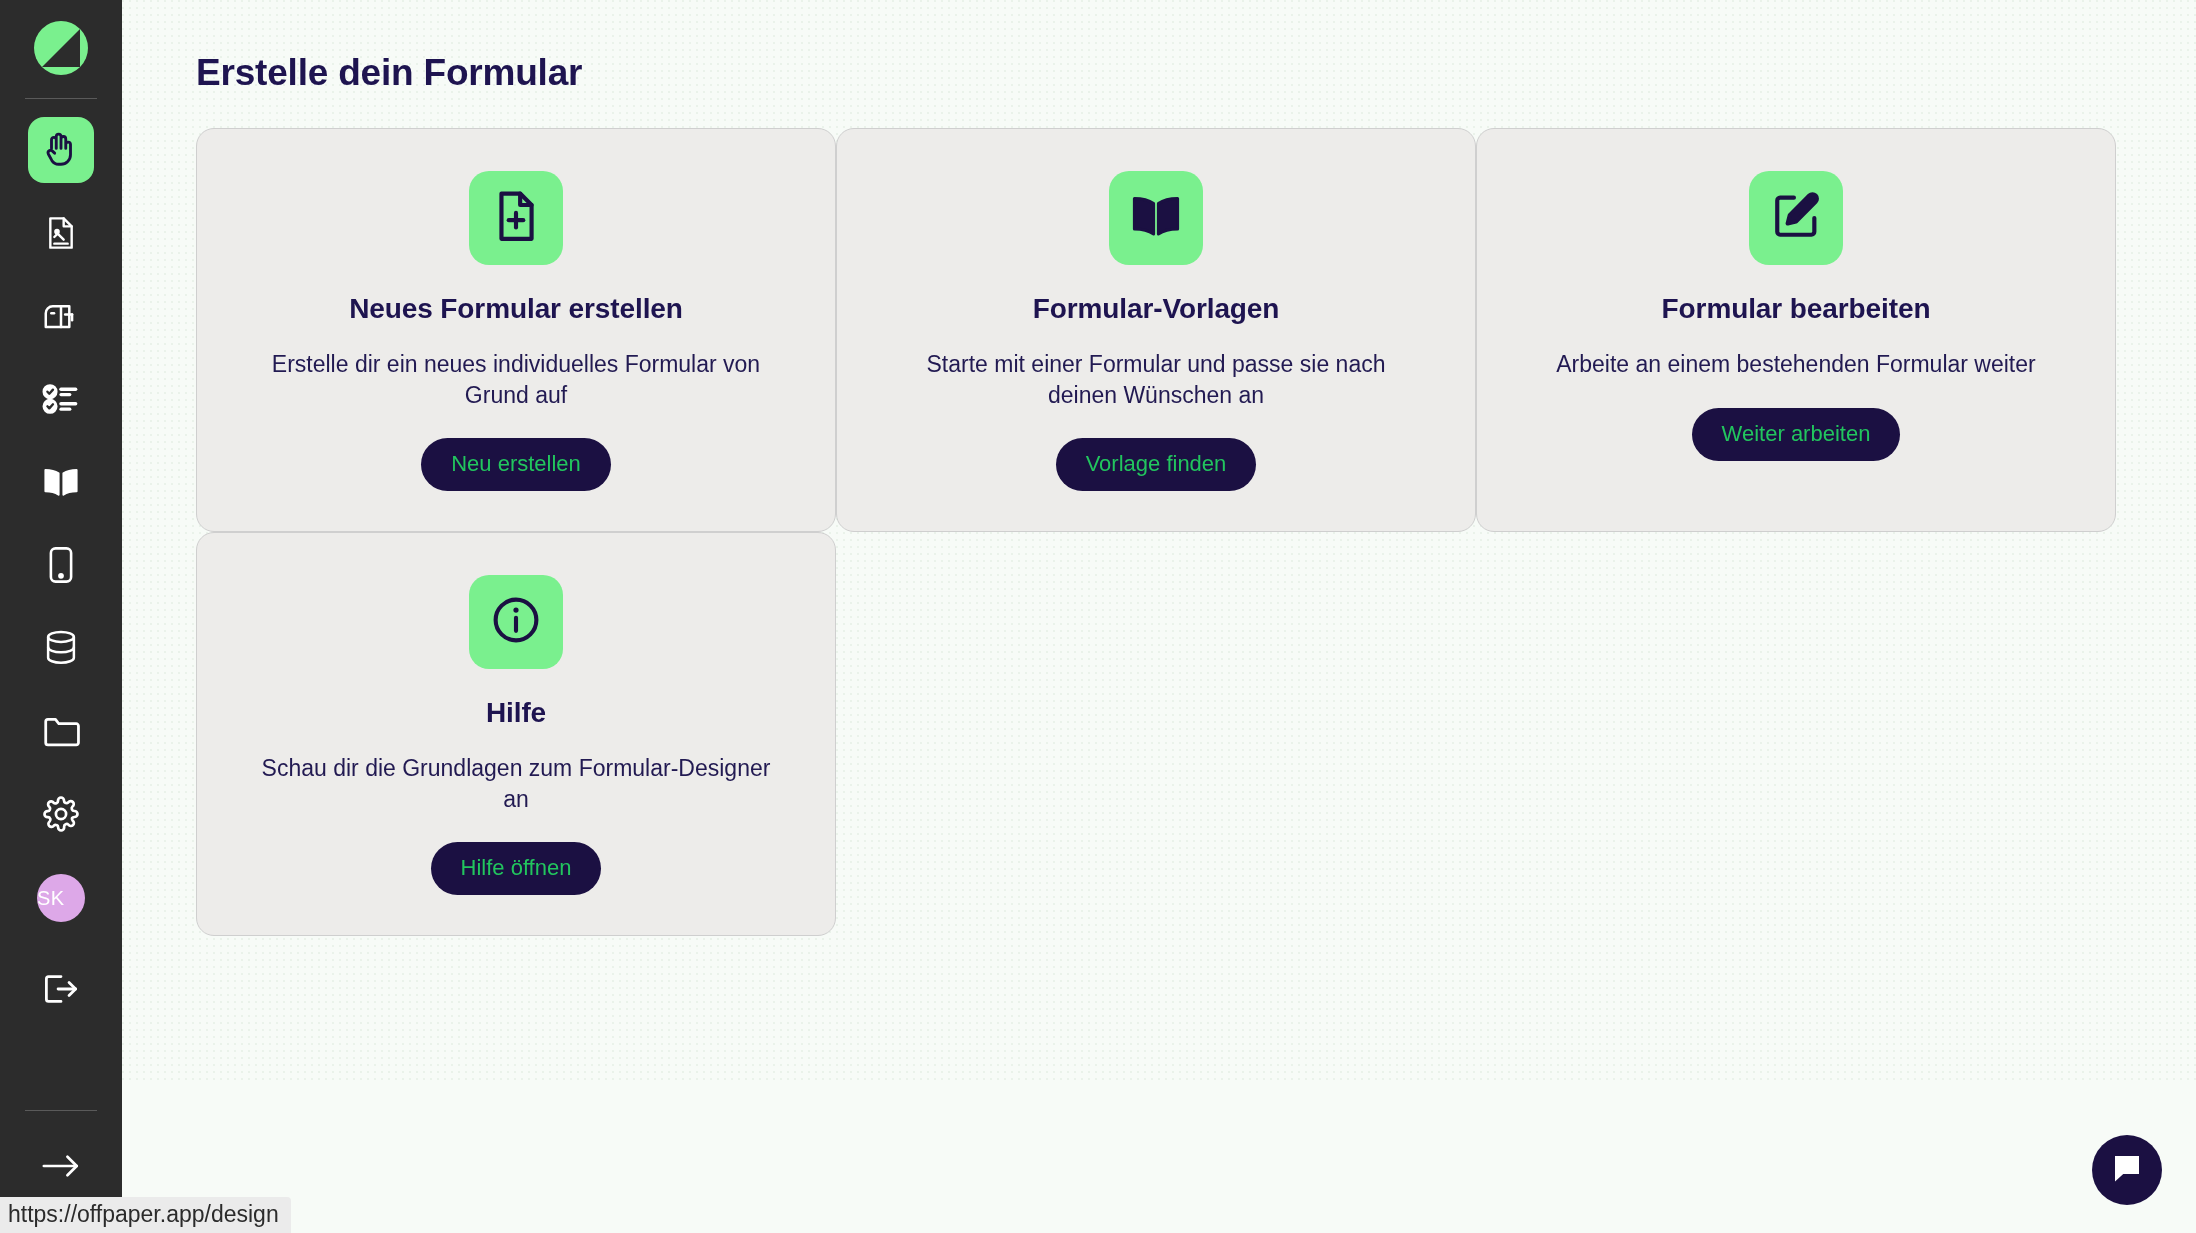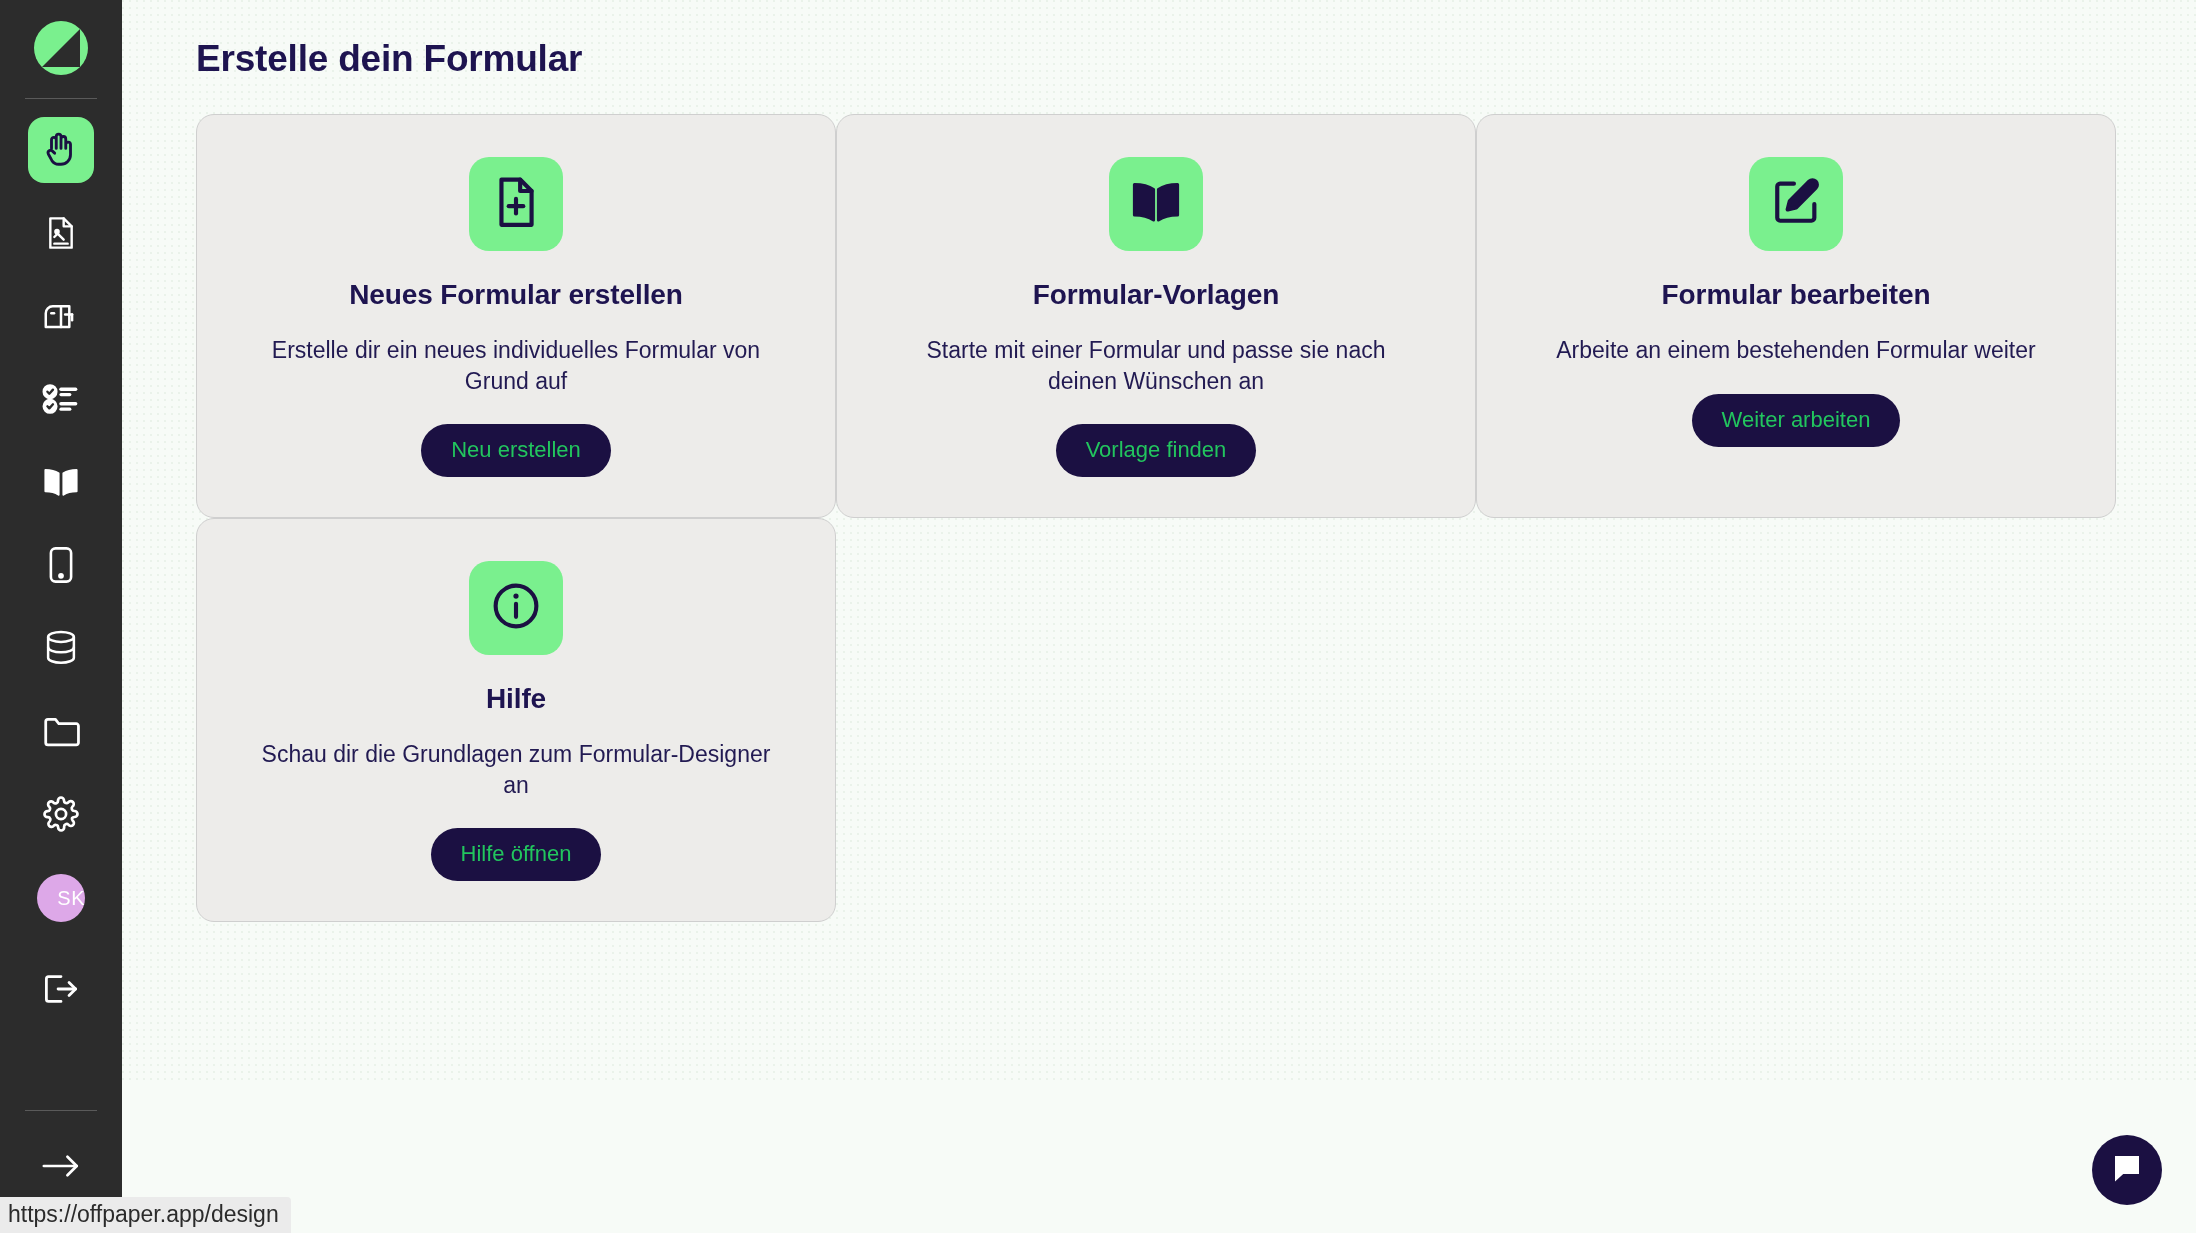--- a/index.html
+++ b/index.html
@@ -51,34 +51,34 @@
   }
   .nav-item.active { background: #7af08e; }
   .nav-item svg { display: block; }
   .avatar {
     width: 48px; height: 48px;
     border-radius: 50%;
     background: #dda8e8;
     color: #ffffff;
     font-size: 20px;
     letter-spacing: .5px;
-    display: flex; align-items: center; justify-content: flex-end;
+    display: flex; align-items: center; justify-content: flex-start;
     margin-bottom: 34px;
     margin-top: 10px;
     flex: none;
     cursor: pointer;
   }
   .sb-spacer { flex: 1 1 auto; }
 
   
   #main {
     position: absolute;
     left: 122px; top: 0;
     width: 2074px; height: 1082px;
-    padding: 26px 40px 0 54px;
+    padding: 40px 40px 0 54px;
     background:
       radial-gradient(circle at 1px 1px, rgba(120,170,120,0.10) 1px, transparent 1.4px) 0 0/7px 7px,
       #f7fbf7;
   }
   #page-title {
     font-size: 37px;
     font-weight: bold;
     letter-spacing: -0.2px;
     color: #1e1450;
     margin: 12px 0 34px 20px;

